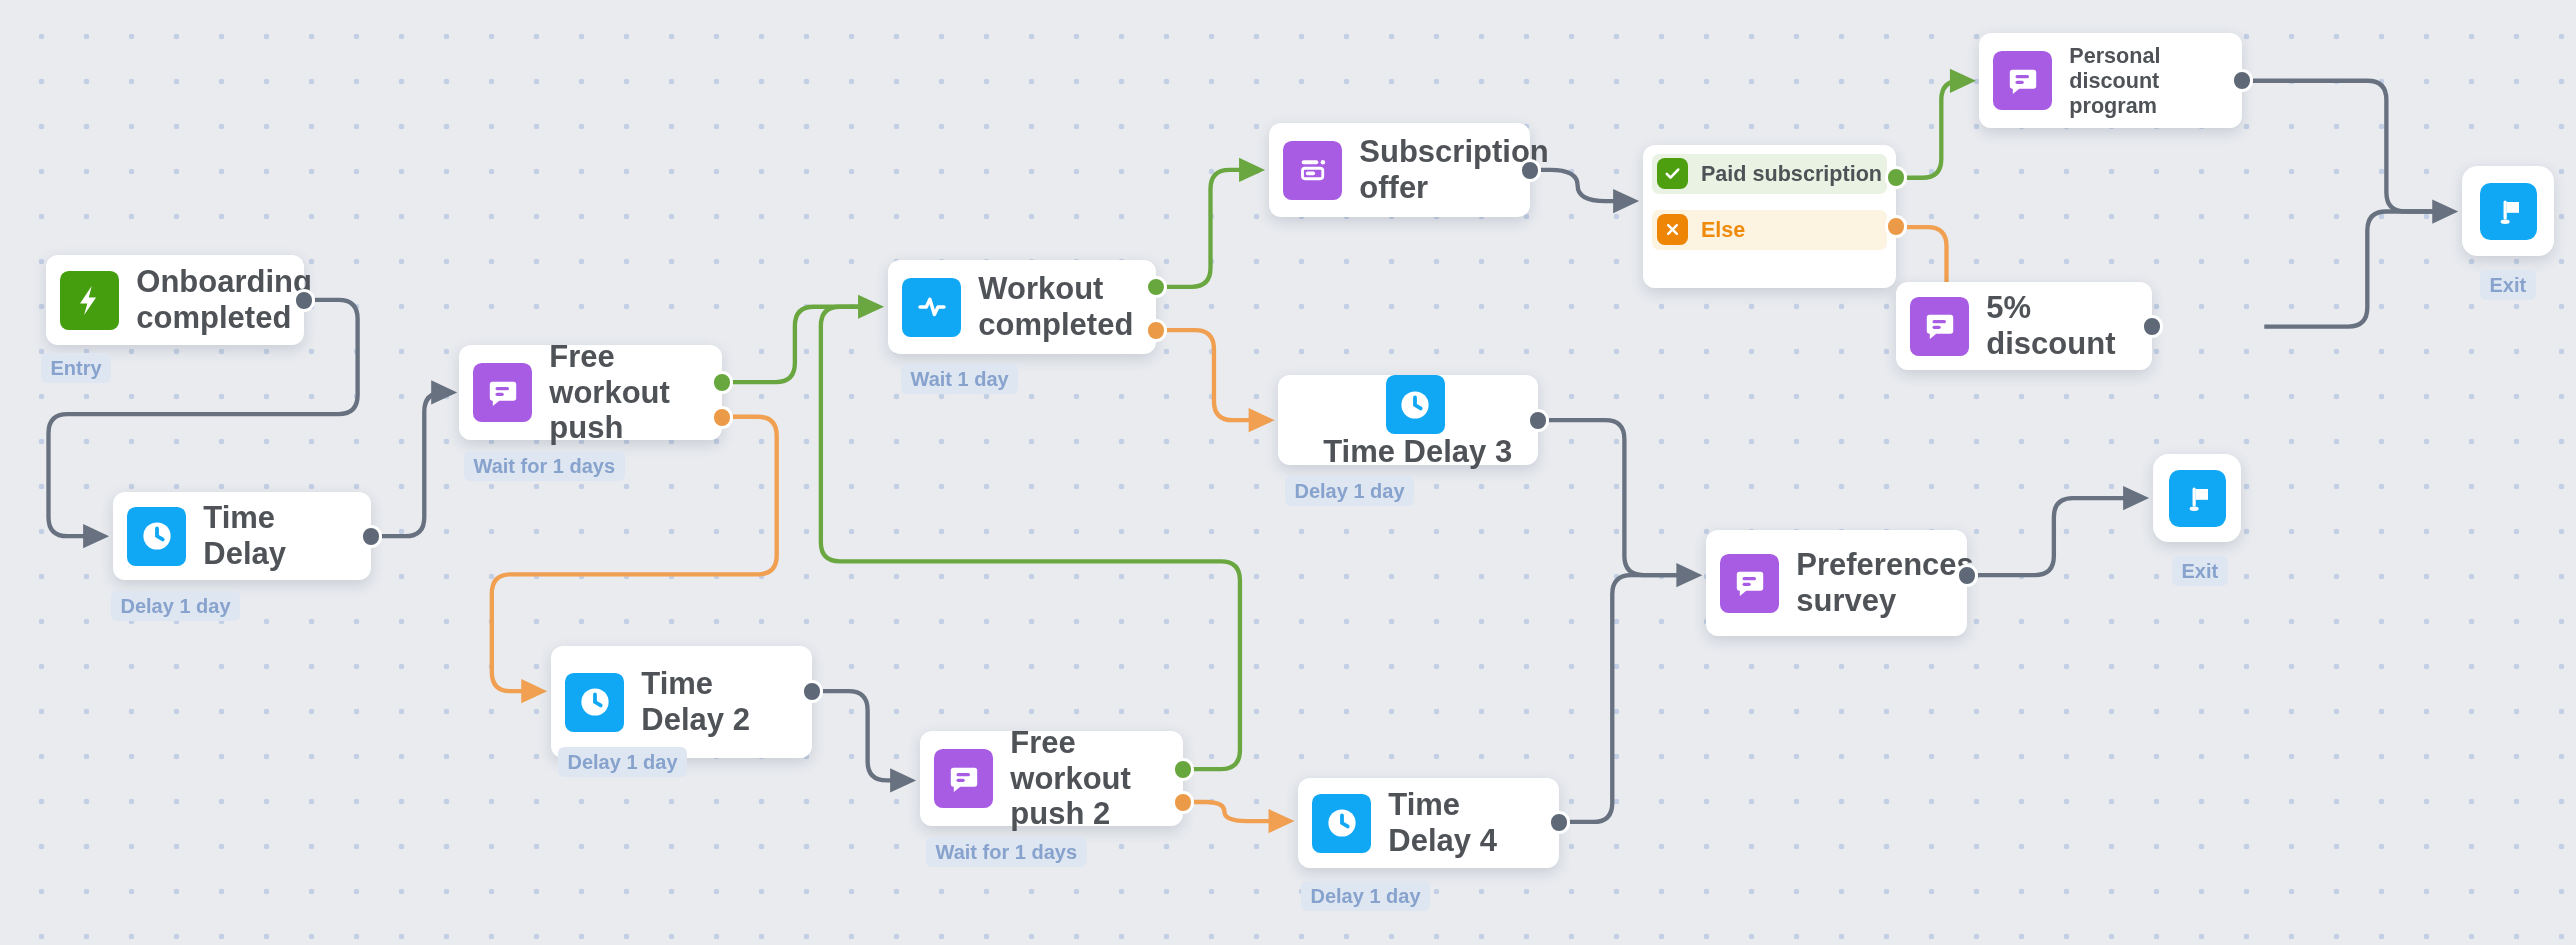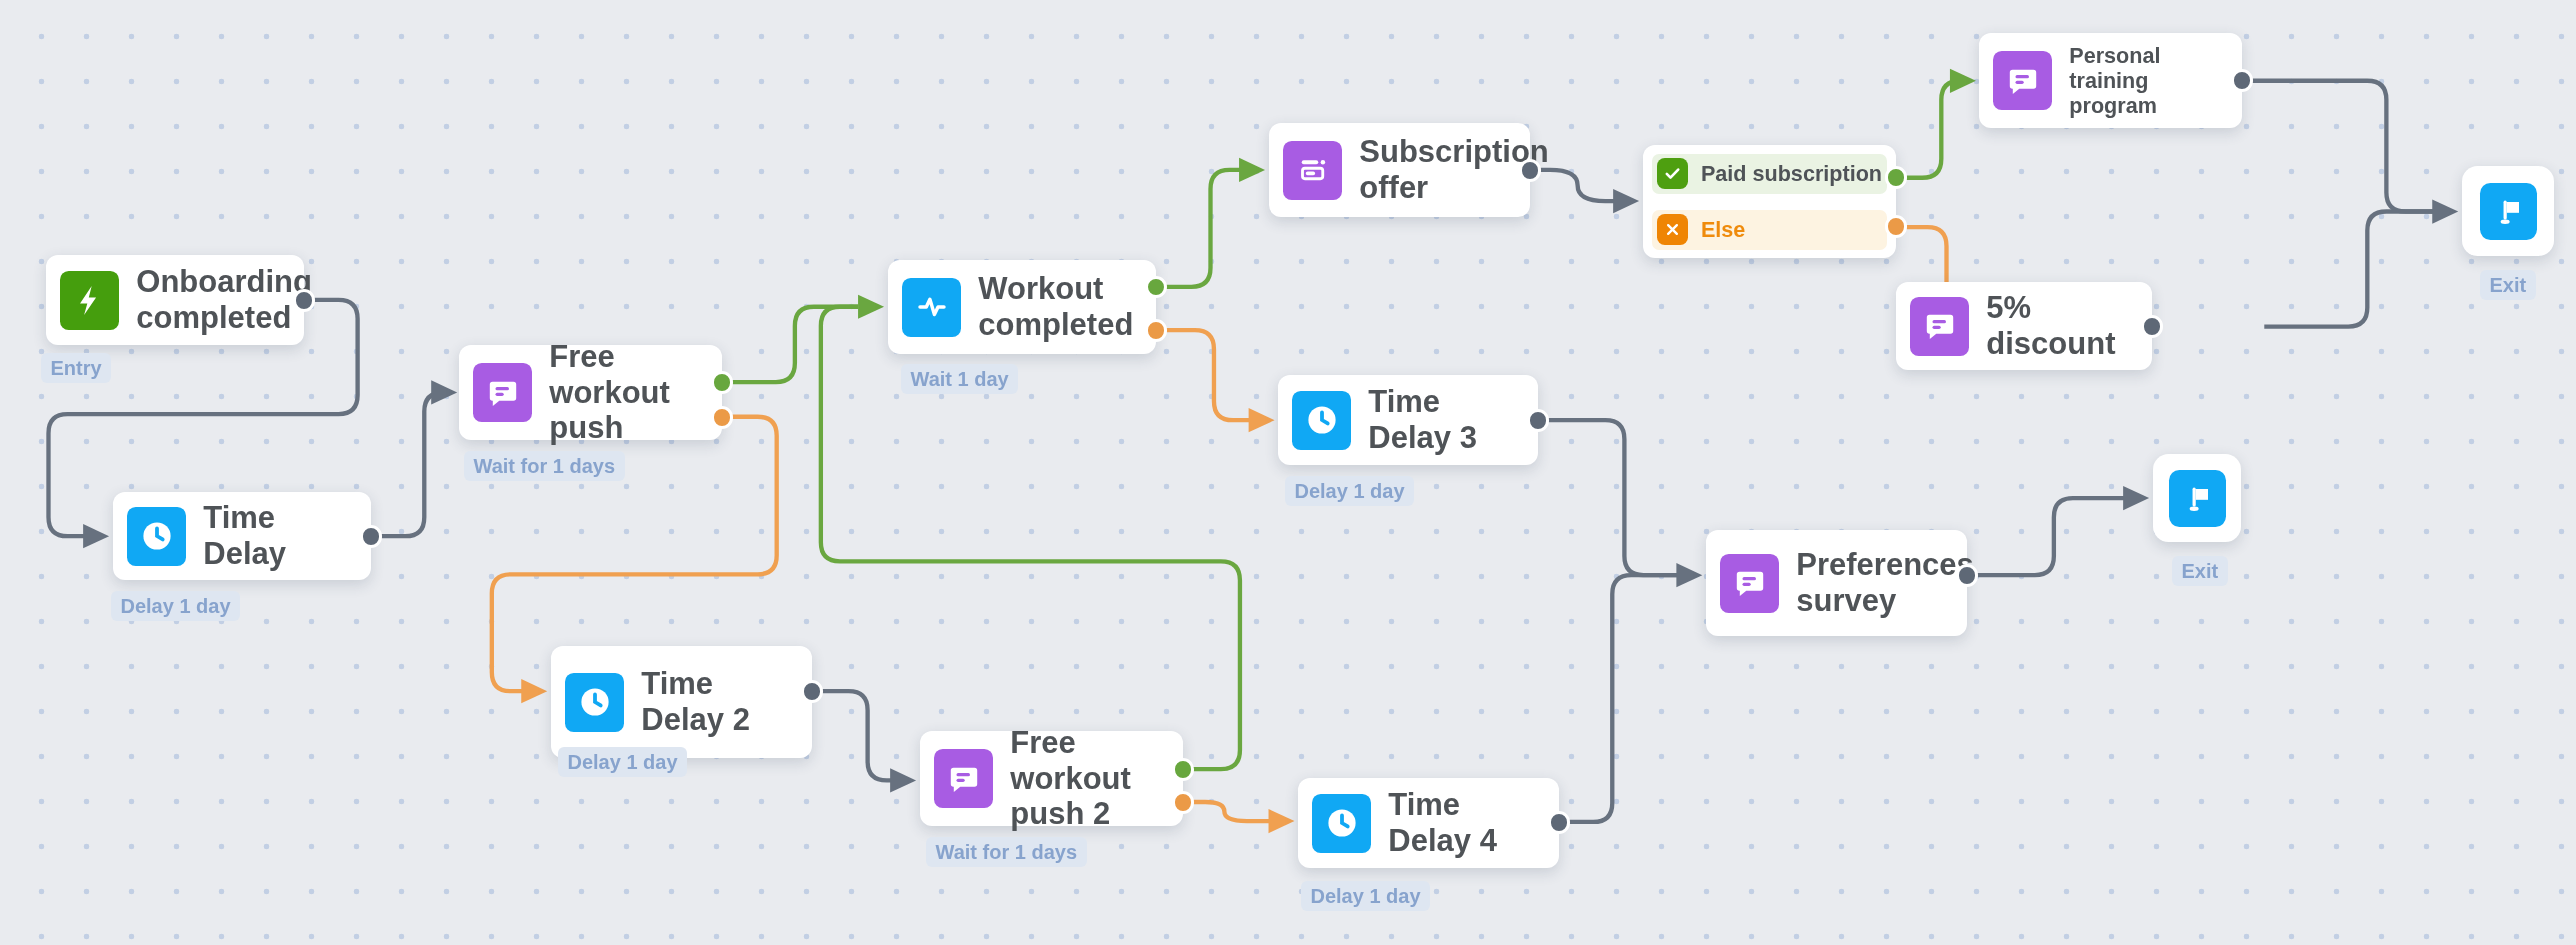--- a/index.html
+++ b/index.html
@@ -196,21 +196,21 @@
           <rect x="4.5" y="5.5" width="11" height="2.6" rx="1.3" fill="#fff"></rect>
           <circle cx="18.6" cy="6.8" r="1.5" fill="#fff"></circle>
           <rect x="5" y="10.8" width="13.5" height="7" rx="1.6" stroke="#fff" stroke-width="1.9" fill="none"></rect>
           <rect x="7.2" y="13" width="6.2" height="2.5" rx="1.2" fill="#fff"></rect>
         </svg>
     </span>
     <span class="label">Subscription offer</span>
     <i class="port gray" style="top:36px;"></i>
   </div>
 
-  <div class="cond" style="left:1643px;top:145px;width:253px;height:113px;gap:16px;">
+  <div class="cond" style="left:1643px;top:145px;width:253px;height:143px;gap:16px;">
     <div class="cond-row paid">
       <span class="cond-icon check">
         <svg width="21" height="21" viewBox="0 0 24 24">
             <path d="M5.5 12.5 l4.2 4.2 L18.5 7.5" stroke="#fff" stroke-width="3" stroke-linecap="round" stroke-linejoin="round" fill="none"></path>
           </svg>
       </span>
       <span class="cond-label">Paid subscription</span>
     </div>
     <div class="cond-row else">
       <span class="cond-icon x">
@@ -225,21 +225,21 @@
   </div>
 
   <div class="node" style="left:1979px;top:33px;width:263px;height:95px;">
     <span class="icon purple">
       <svg width="36" height="36" viewBox="0 0 24 24">
           <path d="M5 4.5 h14 a1.8 1.8 0 0 1 1.8 1.8 v9 a1.8 1.8 0 0 1 -1.8 1.8 h-9.5 l-4.3 3.6 v-3.6 h-0.2 a1.8 1.8 0 0 1 -1.8 -1.8 v-9 A1.8 1.8 0 0 1 5 4.5 z" fill="#fff"></path>
           <rect x="7" y="8" width="9" height="2.2" rx="1.1" fill="#a85ce3"></rect>
           <rect x="7" y="11.8" width="5.5" height="2.2" rx="1.1" fill="#a85ce3"></rect>
         </svg>
     </span>
-    <span class="label" style="font-size:21.6px;">Personal training program</span>
+    <span class="label" style="font-size:21.6px;">Personal discount program</span>
     <i class="port gray" style="top:36px;"></i>
   </div>
 
   <div class="node" style="left:1896px;top:282px;width:256px;height:88px;">
     <span class="icon purple">
       <svg width="36" height="36" viewBox="0 0 24 24">
           <path d="M5 4.5 h14 a1.8 1.8 0 0 1 1.8 1.8 v9 a1.8 1.8 0 0 1 -1.8 1.8 h-9.5 l-4.3 3.6 v-3.6 h-0.2 a1.8 1.8 0 0 1 -1.8 -1.8 v-9 A1.8 1.8 0 0 1 5 4.5 z" fill="#fff"></path>
           <rect x="7" y="8" width="9" height="2.2" rx="1.1" fill="#a85ce3"></rect>
           <rect x="7" y="11.8" width="5.5" height="2.2" rx="1.1" fill="#a85ce3"></rect>
         </svg>
@@ -252,21 +252,21 @@
     <span class="exit-inner">
       <svg width="35" height="35" viewBox="0 0 24 24">
           <rect x="8.6" y="4.5" width="2.2" height="13" rx="1.1" fill="#fff"></rect>
           <path d="M10.8 5.5 h8.4 v7.4 h-8.4 z" fill="#fff"></path>
           <ellipse cx="9.7" cy="19" rx="3.1" ry="1.5" fill="#fff"></ellipse>
         </svg>
     </span>
   </div>
   <div class="badge" style="left:2480px;top:270px;">Exit</div>
 
-  <div class="node" style="left:1278px;top:375px;width:260px;height:90px;">
+  <div class="node" style="left:1278px;top:375px;width:260px;height:90px;flex-direction:column;">
     <span class="icon blue">
       <svg width="38" height="38" viewBox="0 0 24 24">
           <circle cx="12" cy="12" r="8.6" fill="#fff"></circle>
           <path d="M12 7.2 V12 L15.6 14.2" stroke="#10a8f4" stroke-width="2.4" stroke-linecap="round" fill="none"></path>
         </svg>
     </span>
     <span class="label">Time Delay 3</span>
     <i class="port gray" style="top:34px;"></i>
   </div>
   <div class="badge" style="left:1285px;top:476px;">Delay 1 day</div>

